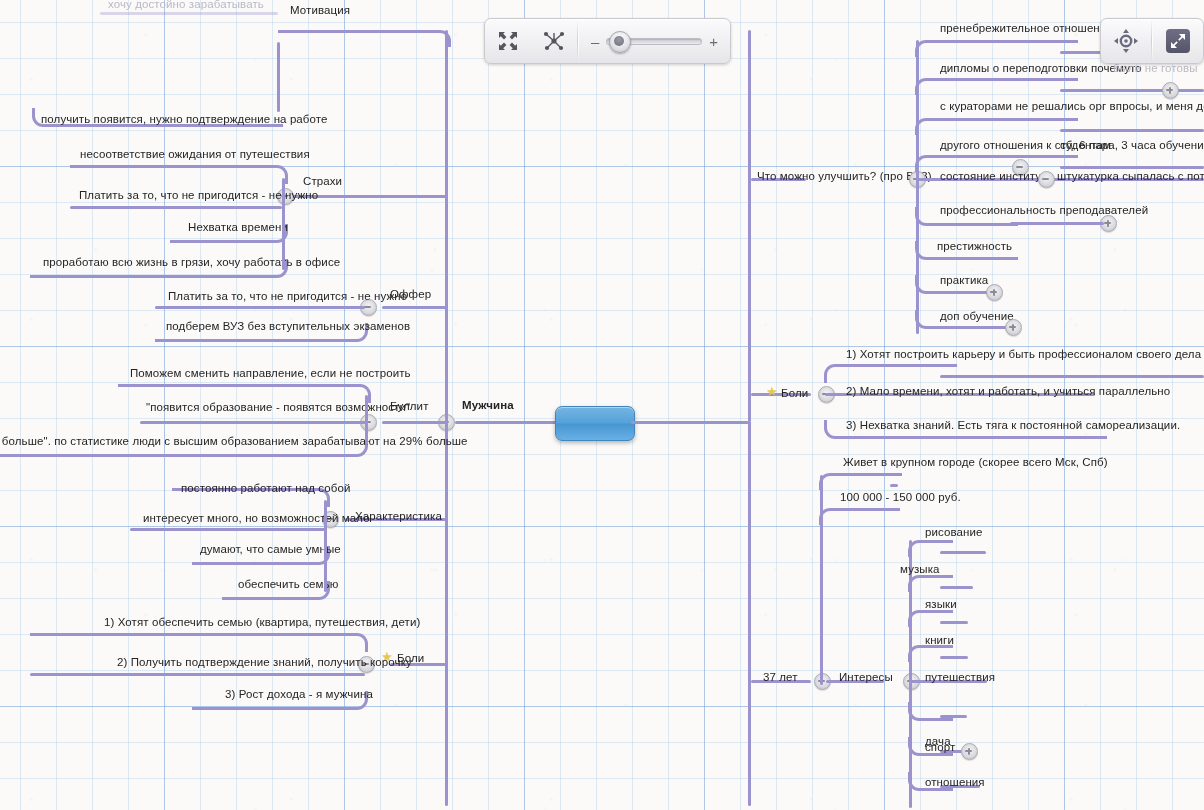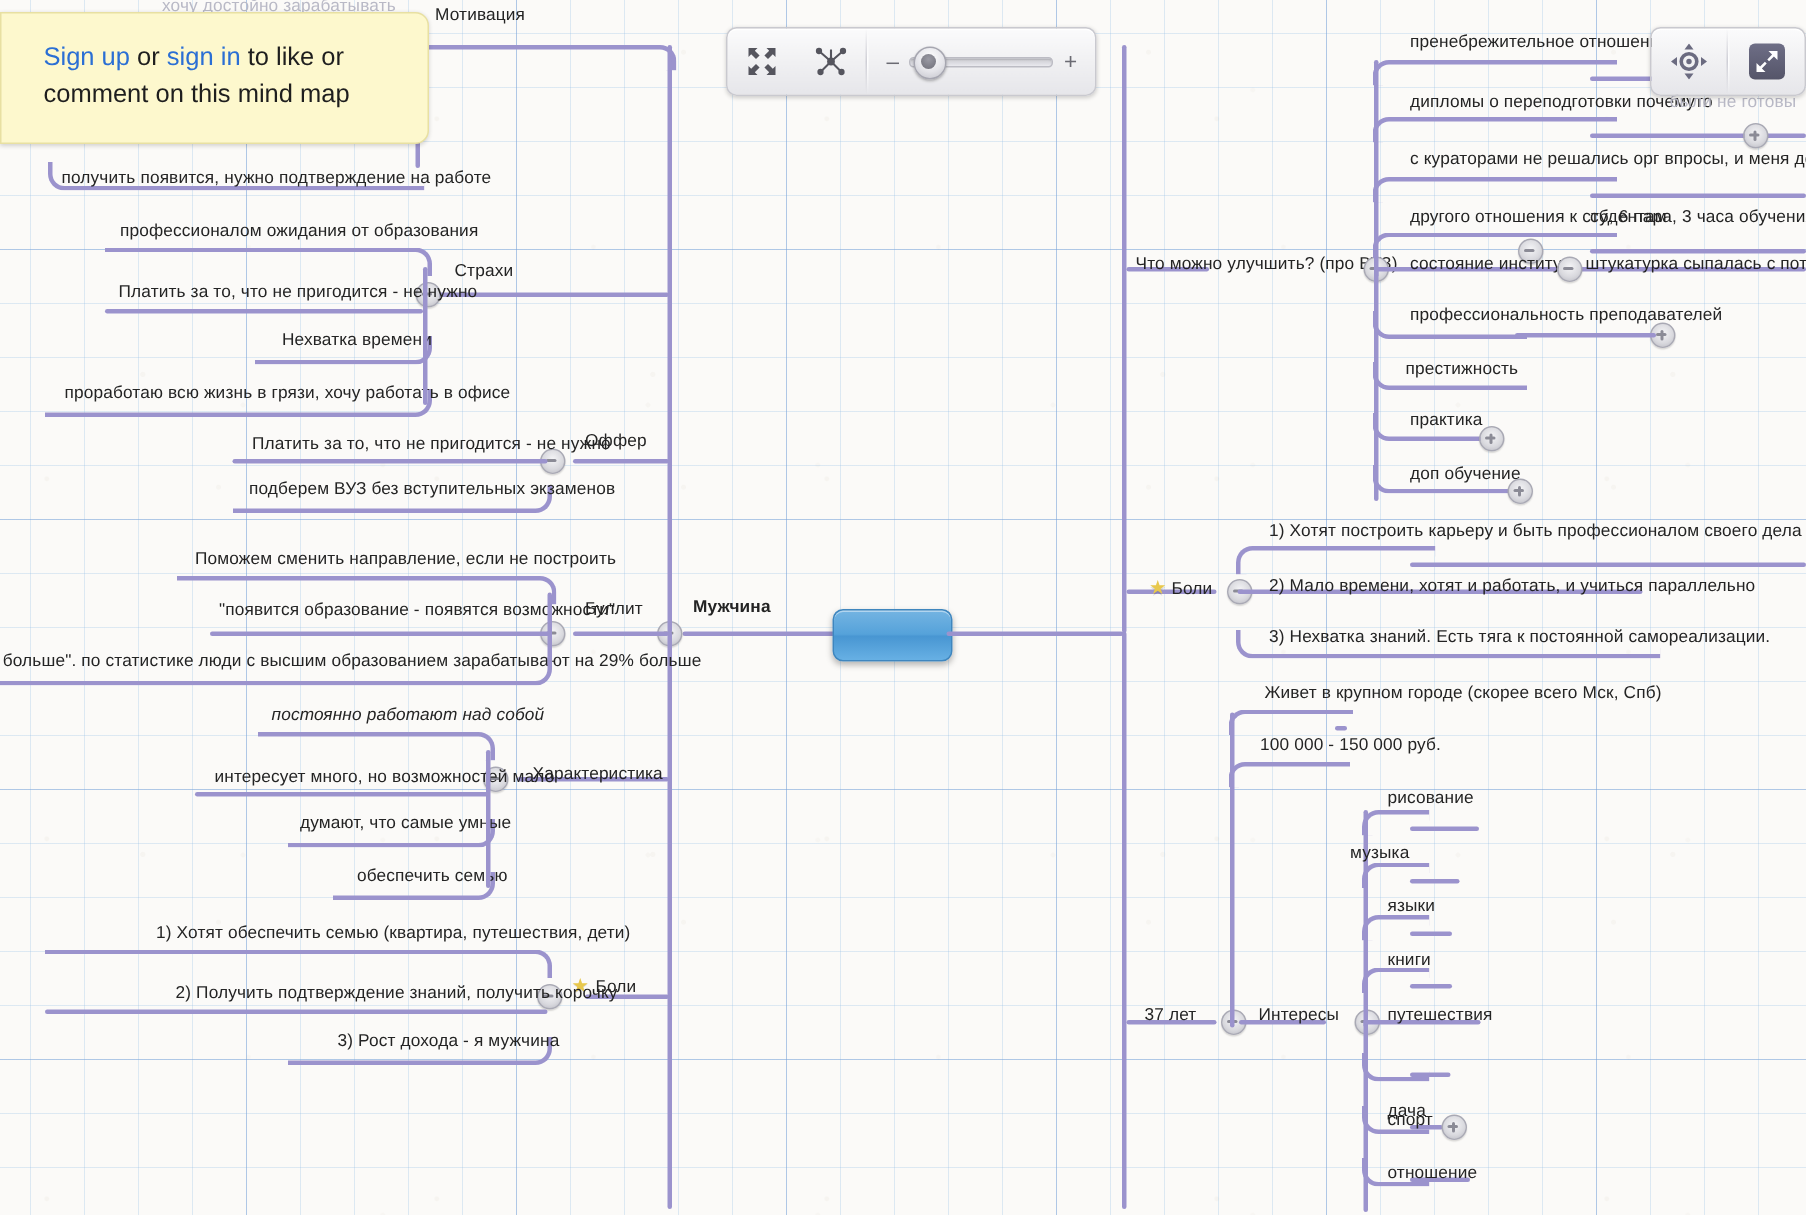--- a/index.html
+++ b/index.html
@@ -152,21 +152,21 @@
   <div class="label txt-cut" style="left:108px;top:-2px;">хочу достойно зарабатывать</div>
   <div class="branch h" style="left:100px;top:12px;width:178px;opacity:.35;"></div>
   <div class="corner c-bl" style="left:32px;top:108px;width:248px;height:16px;"></div>
   <div class="label" style="left:41px;top:113px;">получить появится, нужно подтверждение на работе</div>
   <div class="branch v" style="left:277px;top:42px;height:70px;"></div>
 
   <div class="branch h" style="left:292px;top:195px;width:154px;"></div>
   <div class="label" style="left:303px;top:175px;">Страхи</div>
   <div class="puck" style="left:277px;top:188px;"></div>
   <div class="corner c-tr" style="left:70px;top:165px;width:215px;height:16px;"></div>
-  <div class="label" style="left:80px;top:148px;">профессионалом ожидания от образования</div>
+  <div class="label" style="left:80px;top:148px;">несоответствие ожидания от путешествия</div>
   <div class="branch h" style="left:70px;top:206px;width:212px;"></div>
   <div class="label" style="left:79px;top:189px;">Платить за то, что не пригодится - не нужно</div>
   <div class="corner c-br" style="left:170px;top:224px;width:115px;height:16px;"></div>
   <div class="label" style="left:188px;top:221px;">Нехватка времени</div>
   <div class="corner c-br" style="left:30px;top:259px;width:255px;height:16px;"></div>
   <div class="label" style="left:43px;top:256px;">проработаю всю жизнь в грязи, хочу работать в офисе</div>
   <div class="branch v" style="left:282px;top:178px;height:92px;"></div>
 
   <div class="branch h" style="left:382px;top:306px;width:64px;"></div>
   <div class="label" style="left:390px;top:288px;">Оффер</div>
@@ -184,21 +184,21 @@
   <div class="branch h" style="left:140px;top:421px;width:228px;"></div>
   <div class="label" style="left:146px;top:401px;">"появится образование - появятся возможности"</div>
   <div class="corner c-br" style="left:-40px;top:438px;width:405px;height:16px;"></div>
   <div class="label" style="left:-8px;top:435px;">й больше". по статистике люди с высшим образованием зарабатывают на 29% больше</div>
   <div class="branch v" style="left:365px;top:395px;height:50px;"></div>
 
   <div class="branch h" style="left:345px;top:518px;width:101px;"></div>
   <div class="label" style="left:355px;top:510px;">Характеристика</div>
   <div class="puck" style="left:322px;top:511px;"></div>
   <div class="corner c-tr" style="left:172px;top:488px;width:155px;height:16px;"></div>
-  <div class="label" style="left:181px;top:471px;font-style:italic;">постоянно работают над собой</div>
+  <div class="label" style="left:181px;top:482px;">постоянно работают над собой</div>
   <div class="branch h" style="left:130px;top:528px;width:196px;"></div>
   <div class="label" style="left:143px;top:512px;">интересует много, но возможностей мало</div>
   <div class="corner c-br" style="left:192px;top:546px;width:135px;height:16px;"></div>
   <div class="label" style="left:200px;top:543px;">думают, что самые умные</div>
   <div class="corner c-br" style="left:222px;top:581px;width:105px;height:16px;"></div>
   <div class="label" style="left:238px;top:578px;">обеспечить семью</div>
   <div class="branch v" style="left:324px;top:500px;height:92px;"></div>
 
   <div class="branch h" style="left:390px;top:663px;width:56px;"></div>
   <span class="star" style="left:381px;top:651px;">★</span>
@@ -315,25 +315,22 @@
   <div class="branch h" style="left:940px;top:715px;width:27px;"></div>
   <div class="label" style="left:925px;top:705px;margin-top:30px;">дача</div>
 
   <div class="corner c-bl" style="left:908px;top:737px;width:42px;height:16px;"></div>
   <div class="branch h" style="left:940px;top:750px;width:22px;"></div>
   <div class="label" style="left:925px;top:741px;">спорт</div>
   <div class="puck plus" style="left:961px;top:743px;"></div>
 
   <div class="corner c-bl" style="left:908px;top:772px;width:42px;height:16px;"></div>
   <div class="branch h" style="left:940px;top:785px;width:40px;"></div>
-  <div class="label" style="left:925px;top:776px;">отношение</div>
-
-  <div id="signup-tip">
-    <a>Sign up</a><span> or </span><a>sign in</a><span> to like or comment on this mind map</span>
-  </div>
+  <div class="label" style="left:925px;top:776px;">отношения</div>
+
 
   <div class="bar" id="view-bar">
     <div class="bar-btn">
       <svg width="20" height="20" viewBox="0 0 20 20">
         <g fill="#55555e">
           <path d="M1 1 L7 1 L5.2 2.8 L8.4 6 L6 8.4 L2.8 5.2 L1 7 Z"></path>
           <path d="M19 1 L13 1 L14.8 2.8 L11.6 6 L14 8.4 L17.2 5.2 L19 7 Z"></path>
           <path d="M1 19 L7 19 L5.2 17.2 L8.4 14 L6 11.6 L2.8 14.8 L1 13 Z"></path>
           <path d="M19 19 L13 19 L14.8 17.2 L11.6 14 L14 11.6 L17.2 14.8 L19 13 Z"></path>
         </g>

